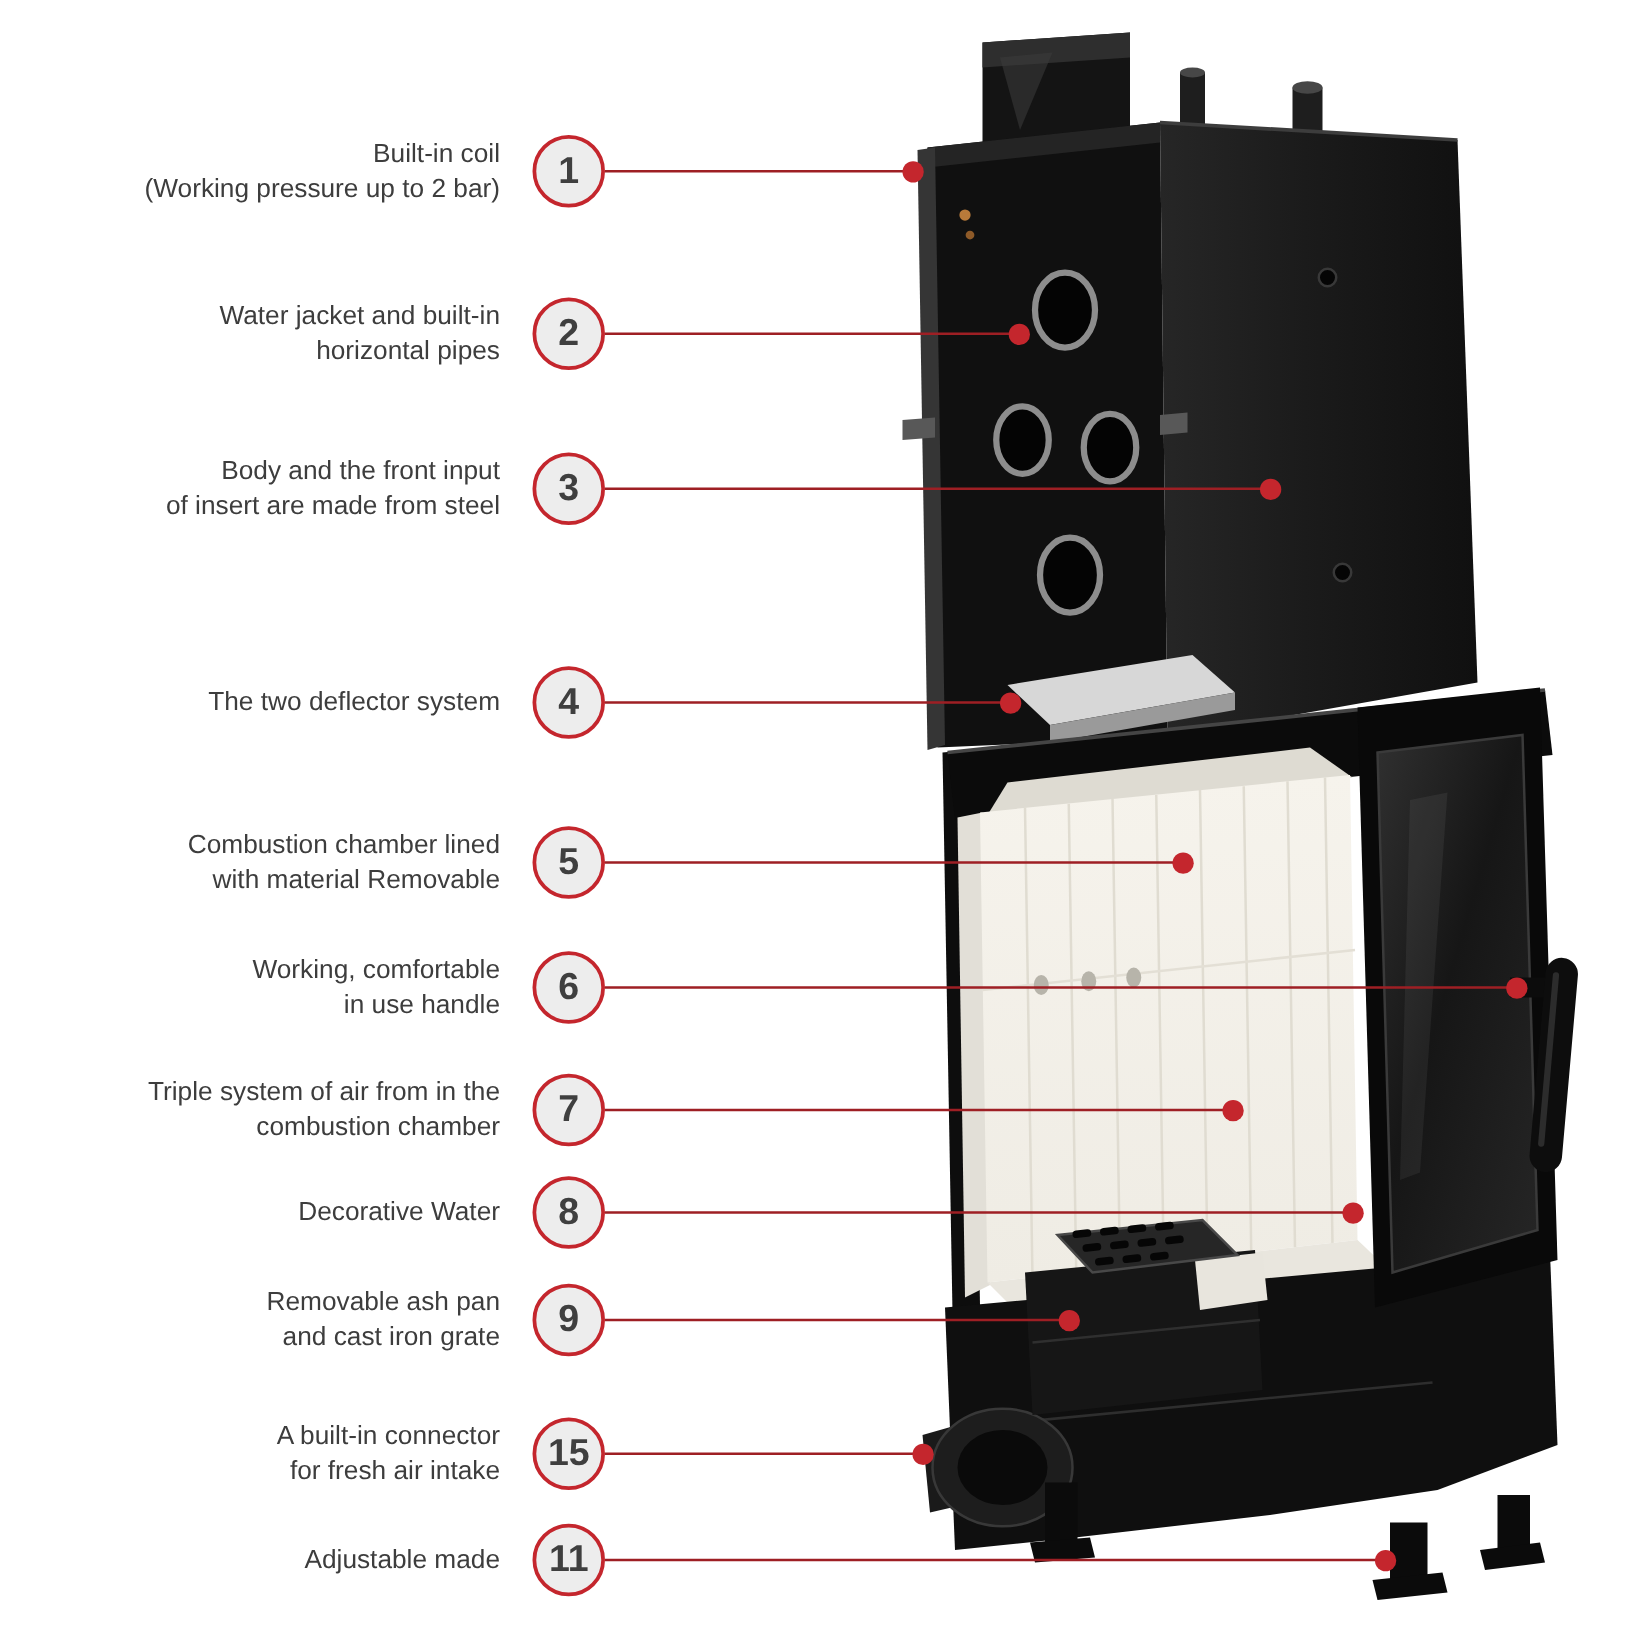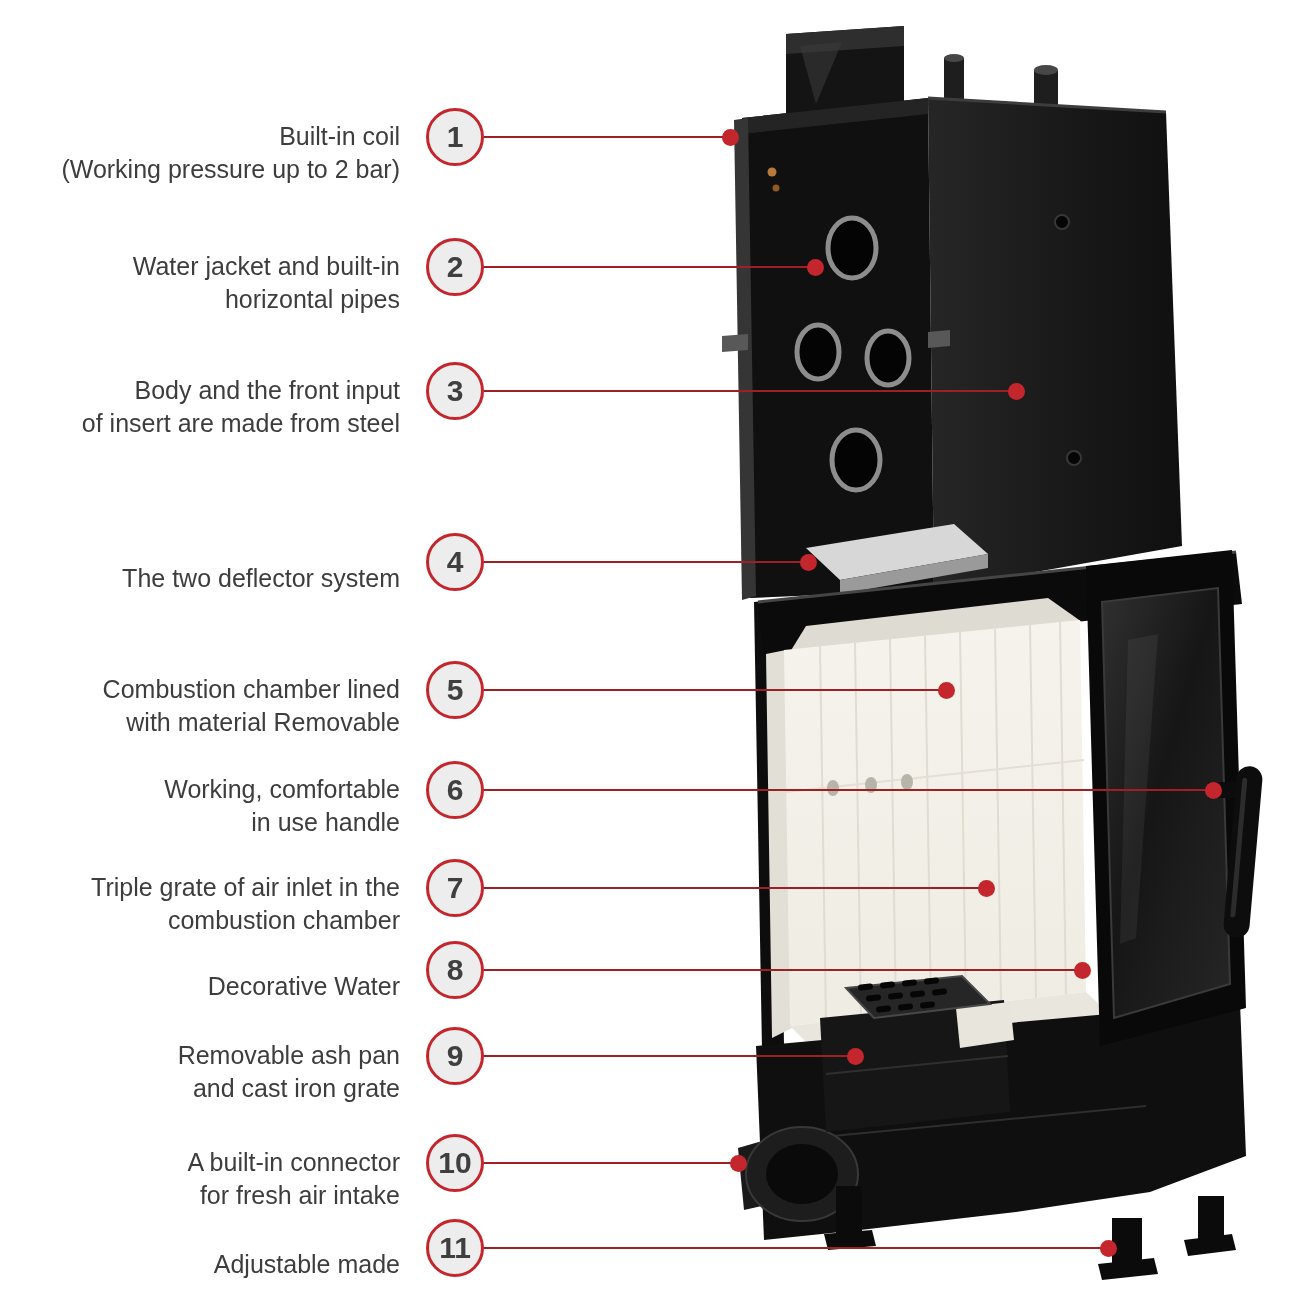--- a/index.html
+++ b/index.html
@@ -13,25 +13,25 @@
     font-family: "Liberation Sans", "DejaVu Sans", sans-serif;
   }
   .illustration { position: absolute; inset: 0; z-index: 1; }
   .callout-layer { position: absolute; inset: 0; z-index: 2; }
 
   .callout { position: absolute; left: 0; width: 100%; height: 0; }
 
   .callout-label {
     position: absolute;
     left: 0;
-    top: 16px;
+    top: 0;
     width: 400px;
     transform: translateY(-50%);
     text-align: right;
-    font-size: 25px;
+    font-size: 21px;
     line-height: 1.32;
     color: var(--text, #3d3d3d);
     white-space: pre-line;
   }
   .callout-badge {
     position: absolute;
     left: 426px;
     top: -29px;
     width: 58px;
     height: 58px;
@@ -265,21 +265,21 @@
     <div class="callout-line" style="width: 729px;"></div>
     <div class="callout-label">Working, comfortable
 in use handle</div>
     <div class="callout-badge">
       <span class="callout-number">6</span>
     </div>
     <div class="callout-dot" style="left: 1205px;"></div>
   </div>
       <div class="callout" style="top: 888px;">
     <div class="callout-line" style="width: 502px;"></div>
-    <div class="callout-label">Triple grate of air inlet in the
+    <div class="callout-label">Triple system of air from in the
 combustion chamber</div>
     <div class="callout-badge">
       <span class="callout-number">7</span>
     </div>
     <div class="callout-dot" style="left: 978px;"></div>
   </div>
       <div class="callout" style="top: 970px;">
     <div class="callout-line" style="width: 598px;"></div>
     <div class="callout-label">Decorative Water</div>
     <div class="callout-badge">
@@ -294,21 +294,21 @@
     <div class="callout-badge">
       <span class="callout-number">9</span>
     </div>
     <div class="callout-dot" style="left: 847px;"></div>
   </div>
       <div class="callout" style="top: 1163px;">
     <div class="callout-line" style="width: 254px;"></div>
     <div class="callout-label">A built-in connector
 for fresh air intake</div>
     <div class="callout-badge">
-      <span class="callout-number">10</span>
+      <span class="callout-number">15</span>
     </div>
     <div class="callout-dot" style="left: 730px;"></div>
   </div>
       <div class="callout" style="top: 1248px;">
     <div class="callout-line" style="width: 624px;"></div>
     <div class="callout-label">Adjustable made</div>
     <div class="callout-badge">
       <span class="callout-number">11</span>
     </div>
     <div class="callout-dot" style="left: 1100px;"></div>

